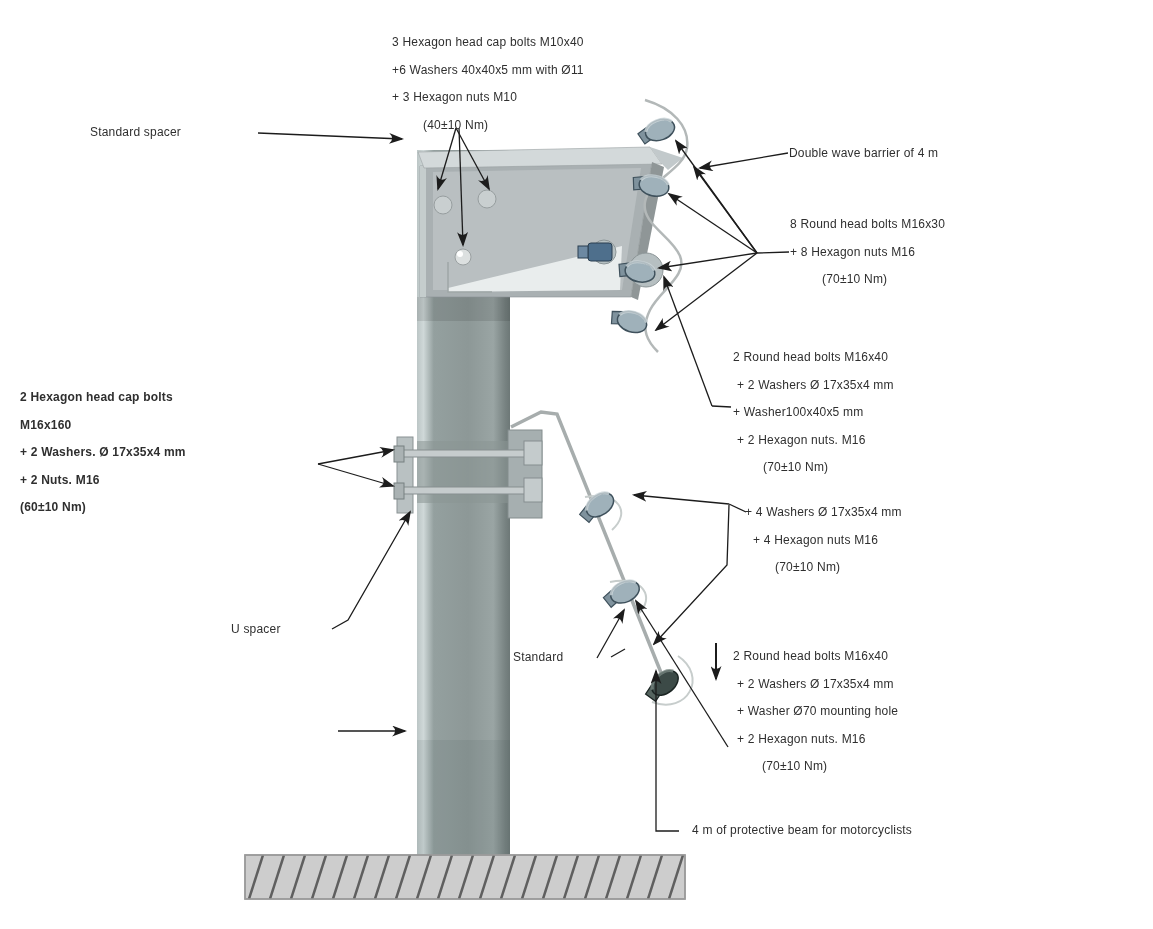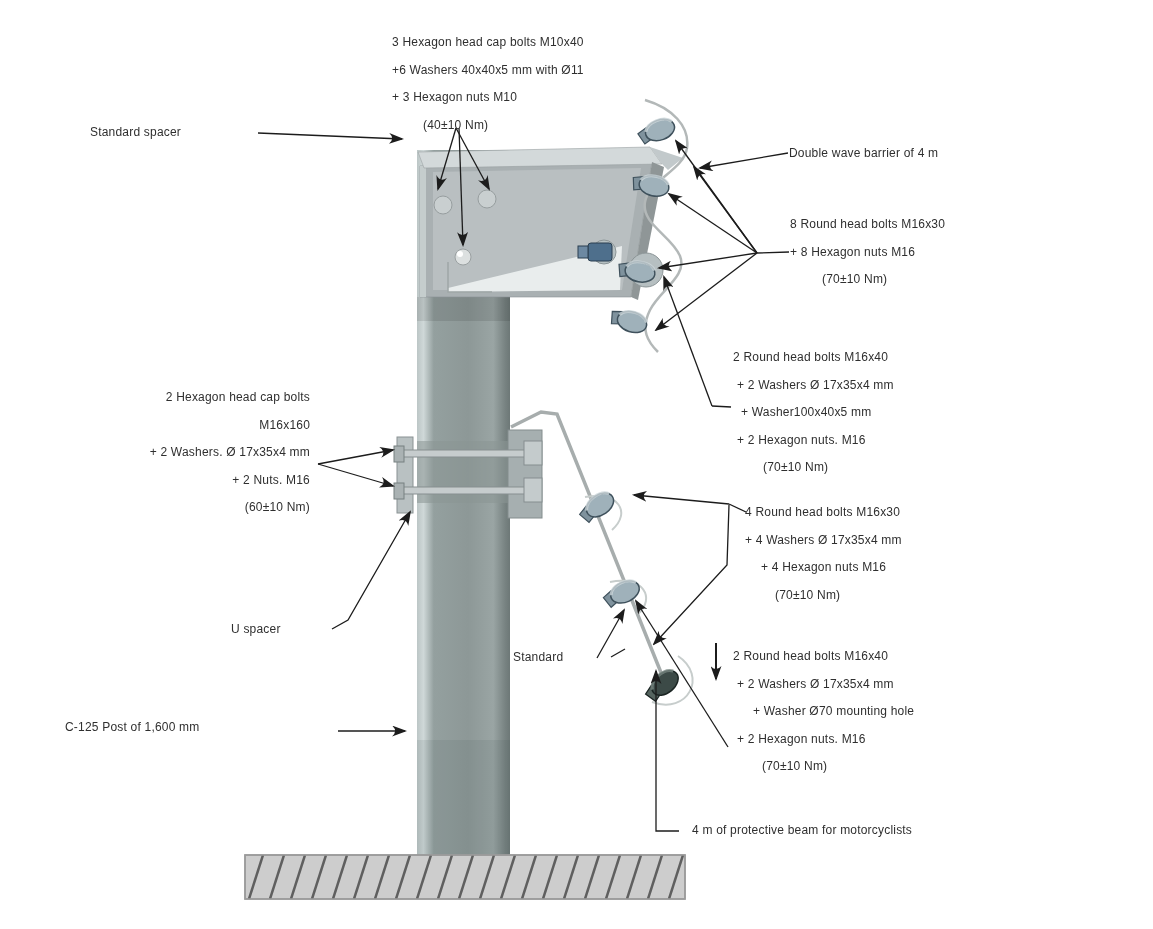--- a/index.html
+++ b/index.html
@@ -12,21 +12,21 @@
   }
   .stage svg{position:absolute;left:0;top:0;}
   .lbl{
     position:absolute;
     white-space:nowrap;
     color:#2f2f2f;
     font-size:12px;
     line-height:27.5px;
     letter-spacing:0.2px;
   }
-  .lbl.right{text-align:right;}
+  .lbl.right{font-weight:bold;}
   .ldr{fill:none;stroke:#1c1c1c;stroke-width:1.3px;}
   .ldr.thick{stroke-width:2px;}
 </style>
 </head>
 <body>
 
 <div class="stage">
 
   <svg width="1153" height="929" viewBox="0 0 1153 929">
     <defs>
@@ -187,49 +187,47 @@
 
   <div class="lbl" style="left:790px;top:211px">
     <div>8 Round head bolts M16x30</div>
     <div>+ 8 Hexagon nuts M16</div>
     <div style="margin-left:32px">(70±10 Nm)</div>
   </div>
 
   <div class="lbl" style="left:733px;top:344px">
     <div>2 Round head bolts M16x40</div>
     <div style="margin-left:4px">+ 2 Washers Ø 17x35x4 mm</div>
-    <div style="margin-left:8px">+ Washer100x40x5 mm</div>
+    <div style="margin-left:0">+ Washer100x40x5 mm</div>
     <div style="margin-left:4px">+ 2 Hexagon nuts. M16</div>
     <div style="margin-left:30px">(70±10 Nm)</div>
   </div>
 
   <div class="lbl right" style="left:20px;top:384px;width:290px">
     <div>2 Hexagon head cap bolts</div>
     <div>M16x160</div>
     <div>+ 2 Washers. Ø 17x35x4 mm</div>
     <div>+ 2 Nuts. M16</div>
     <div>(60±10 Nm)</div>
   </div>
 
   <div class="lbl" style="left:745px;top:499px">
-    <div>4 Round head bolts M16x30</div>
     <div style="margin-left:0">+ 4 Washers Ø 17x35x4 mm</div>
-    <div style="margin-left:16px">+ 4 Hexagon nuts M16</div>
+    <div style="margin-left:8px">+ 4 Hexagon nuts M16</div>
     <div style="margin-left:30px">(70±10 Nm)</div>
   </div>
 
   <div class="lbl" style="left:231px;top:616px">U spacer</div>
 
   <div class="lbl" style="left:513px;top:644px">Standard</div>
 
   <div class="lbl" style="left:725px;top:643px">
     <div style="margin-left:8px">2 Round head bolts M16x40</div>
     <div style="margin-left:12px">+ 2 Washers Ø 17x35x4 mm</div>
-    <div style="margin-left:28px">+ Washer Ø70 mounting hole</div>
+    <div style="margin-left:12px">+ Washer Ø70 mounting hole</div>
     <div style="margin-left:12px">+ 2 Hexagon nuts. M16</div>
     <div style="margin-left:37px">(70±10 Nm)</div>
   </div>
 
-  <div class="lbl" style="left:65px;top:714px">C-125 Post of 1,600 mm</div>
 
   <div class="lbl" style="left:692px;top:817px">4 m of protective beam for motorcyclists</div>
 
 </div>
 
 </body></html>

